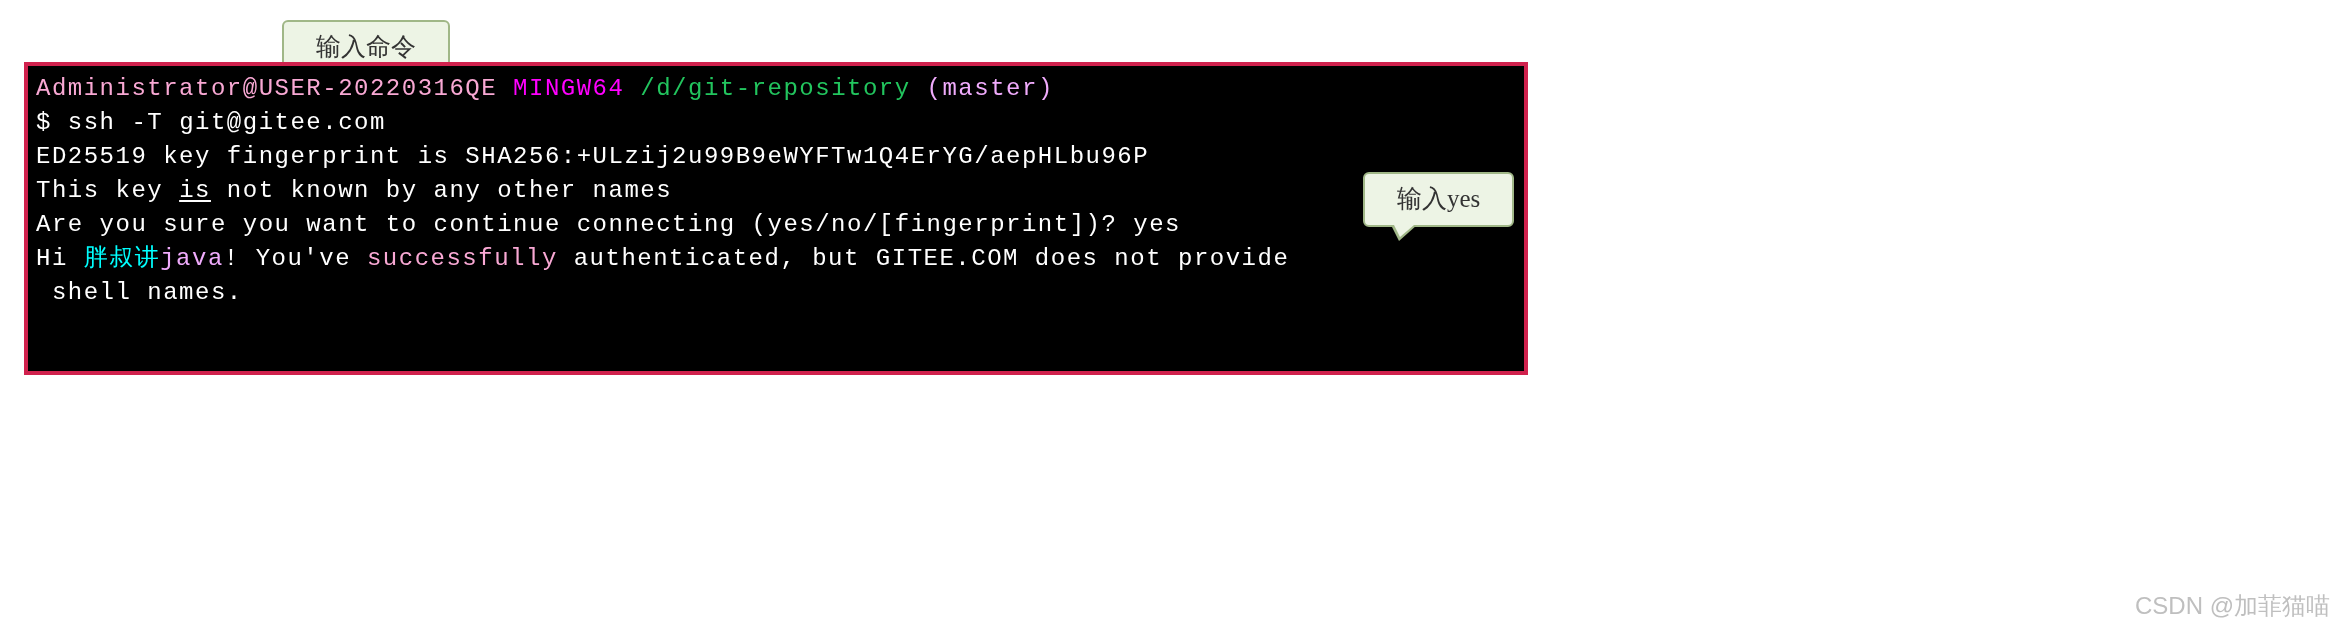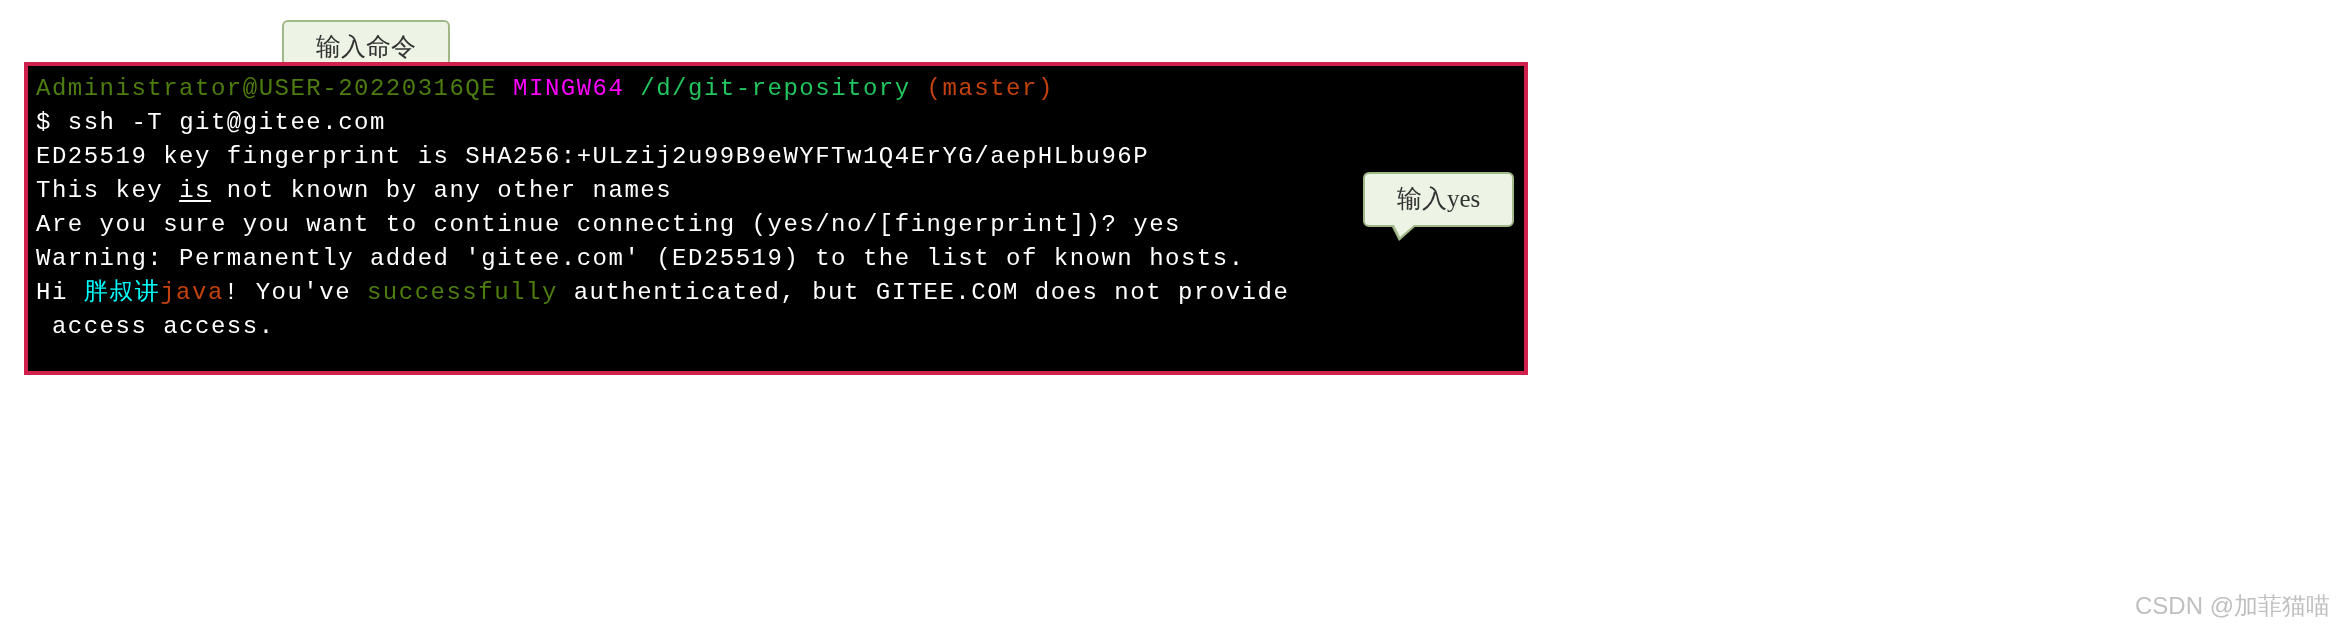--- a/index.html
+++ b/index.html
@@ -20,25 +20,25 @@
       background: #000000;
       border: 4px solid #d0214d;
       padding: 6px 8px 8px 8px;
       font-size: 24px;
       line-height: 34px;
       color: #ffffff;
       letter-spacing: 1.5px;
       font-family: "Consolas", "Courier New", monospace;
     }
     .term-line { white-space: pre; }
-    .c-green { color: #4d7c0f; }
+    .c-green { color: #f9a8d4; }
     .c-magenta { color: #ff00ff; }
     .c-yellow { color: #22c55e; }
     .c-cyan { color: #00ffff; }
-    .c-darkcyan { color: #c2410c; }
+    .c-darkcyan { color: #f0abfc; }
     .c-white { color: #ffffff; }
     .under { text-decoration: underline; text-underline-offset: 3px; }
 
     .callout {
       position: absolute;
       background: #edf4e5;
       border: 2px solid #a0b787;
       border-radius: 6px;
       padding: 12px 32px 14px 32px;
       font-family: "SimSun","Songti SC","NSimSun",serif;
@@ -98,23 +98,22 @@
   <span>输入命令</span>
   <span class="tail"></span>
 </div>
 
 <div class="terminal">
   <div class="term-line"><span class="c-green">Administrator@USER-20220316QE</span><span class="c-white"> </span><span class="c-magenta">MINGW64</span><span class="c-white"> </span><span class="c-yellow">/d/git-repository</span><span class="c-white"> </span><span class="c-darkcyan">(master)</span></div>
   <div class="term-line"><span class="c-white">$ </span><span class="c-white">ssh -T git@gitee.com</span></div>
   <div class="term-line c-white">ED25519 key fingerprint is SHA256:+ULzij2u99B9eWYFTw1Q4ErYG/aepHLbu96P</div>
   <div class="term-line c-white"><span>This key </span><span class="under">is</span><span> not known by any other names</span></div>
   <div class="term-line c-white">Are you sure you want to continue connecting (yes/no/[fingerprint])? yes</div>
-  <div class="term-line c-white">Warning: Permanently added 'gitee.com' (ED25519) to the list of known hosts.</div>
   <div class="term-line"><span class="c-white">Hi </span><span class="c-cyan">胖叔讲</span><span class="c-darkcyan">java</span><span class="c-white">! You've </span><span class="c-green">successfully</span><span class="c-white"> authenticated, but GITEE.COM does not provide</span></div>
-  <div class="term-line c-white"> access access.</div>
+  <div class="term-line c-white"> shell names.</div>
 </div>
 
 <div class="callout callout-2">
   <span>输入yes</span>
   <span class="tail"></span>
 </div>
 
 <div class="watermark">CSDN @加菲猫喵</div>
 
 </body></html>

